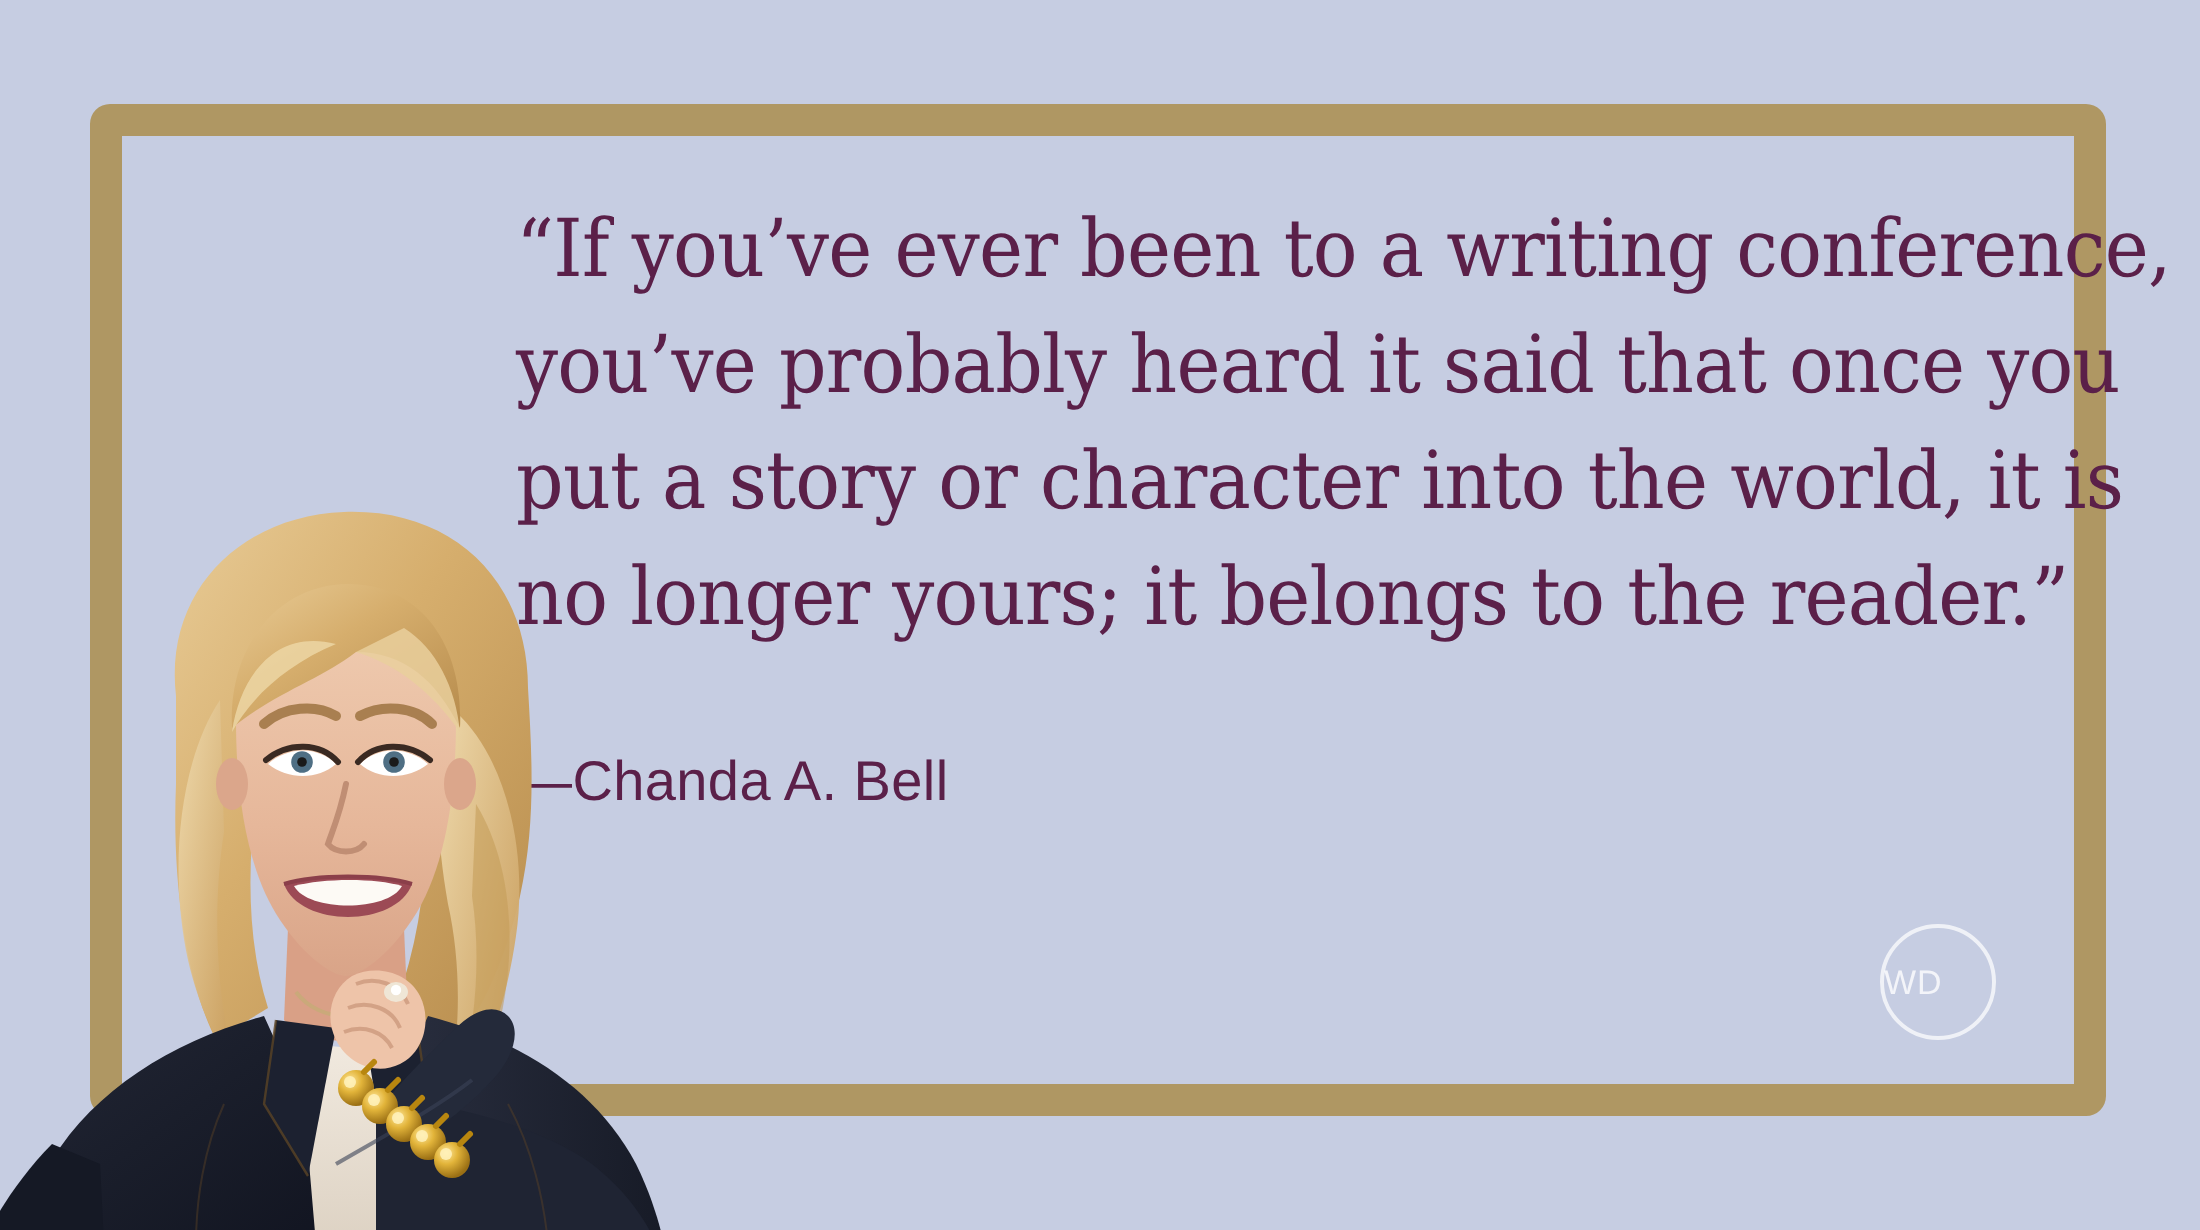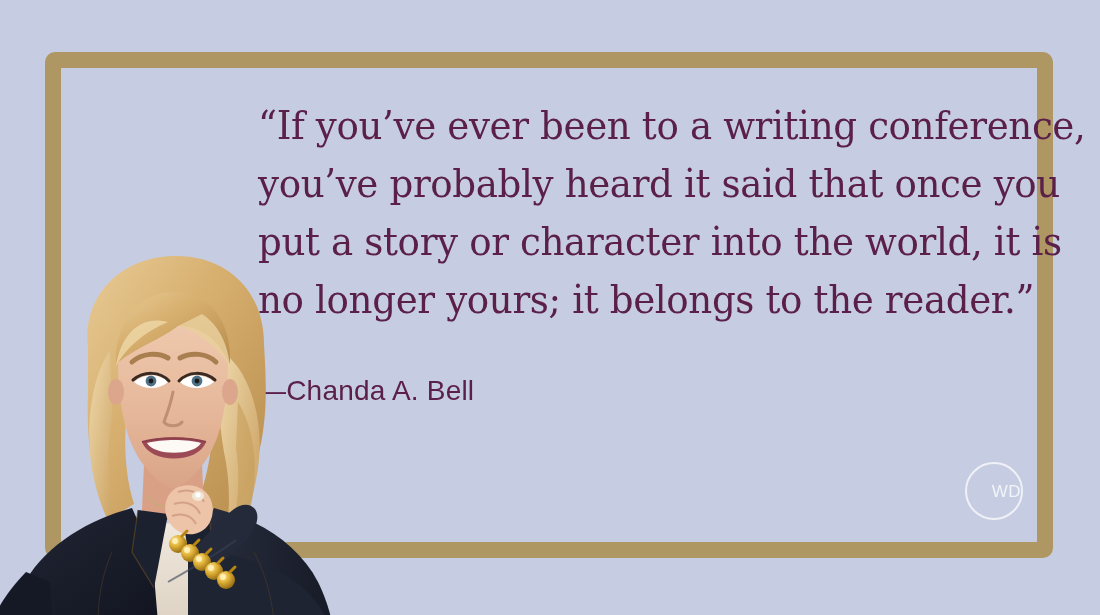--- a/index.html
+++ b/index.html
@@ -36,24 +36,24 @@
   .attribution{
     position:absolute;left:258px;top:375px;width:626px;
     font-family:"Liberation Sans",sans-serif;
     font-size:28px;
     letter-spacing:.2px;
     color:#5b2049;
   }
 
   
   .wd-badge{
-    position:absolute;left:965px;top:462px;width:54px;height:54px;
+    position:absolute;left:940px;top:462px;width:54px;height:54px;
     border-radius:50%;
     border:2px solid rgba(255,255,255,.72);
-    display:flex;align-items:center;justify-content:flex-end;
+    display:flex;align-items:center;justify-content:flex-start;
   }
   .wd-badge .wd-text{
     font-family:"Liberation Sans",sans-serif;
     font-size:17px;font-weight:400;letter-spacing:.5px;
     color:rgba(255,255,255,.78);
     line-height:1;
   }
 
   
   .portrait{

